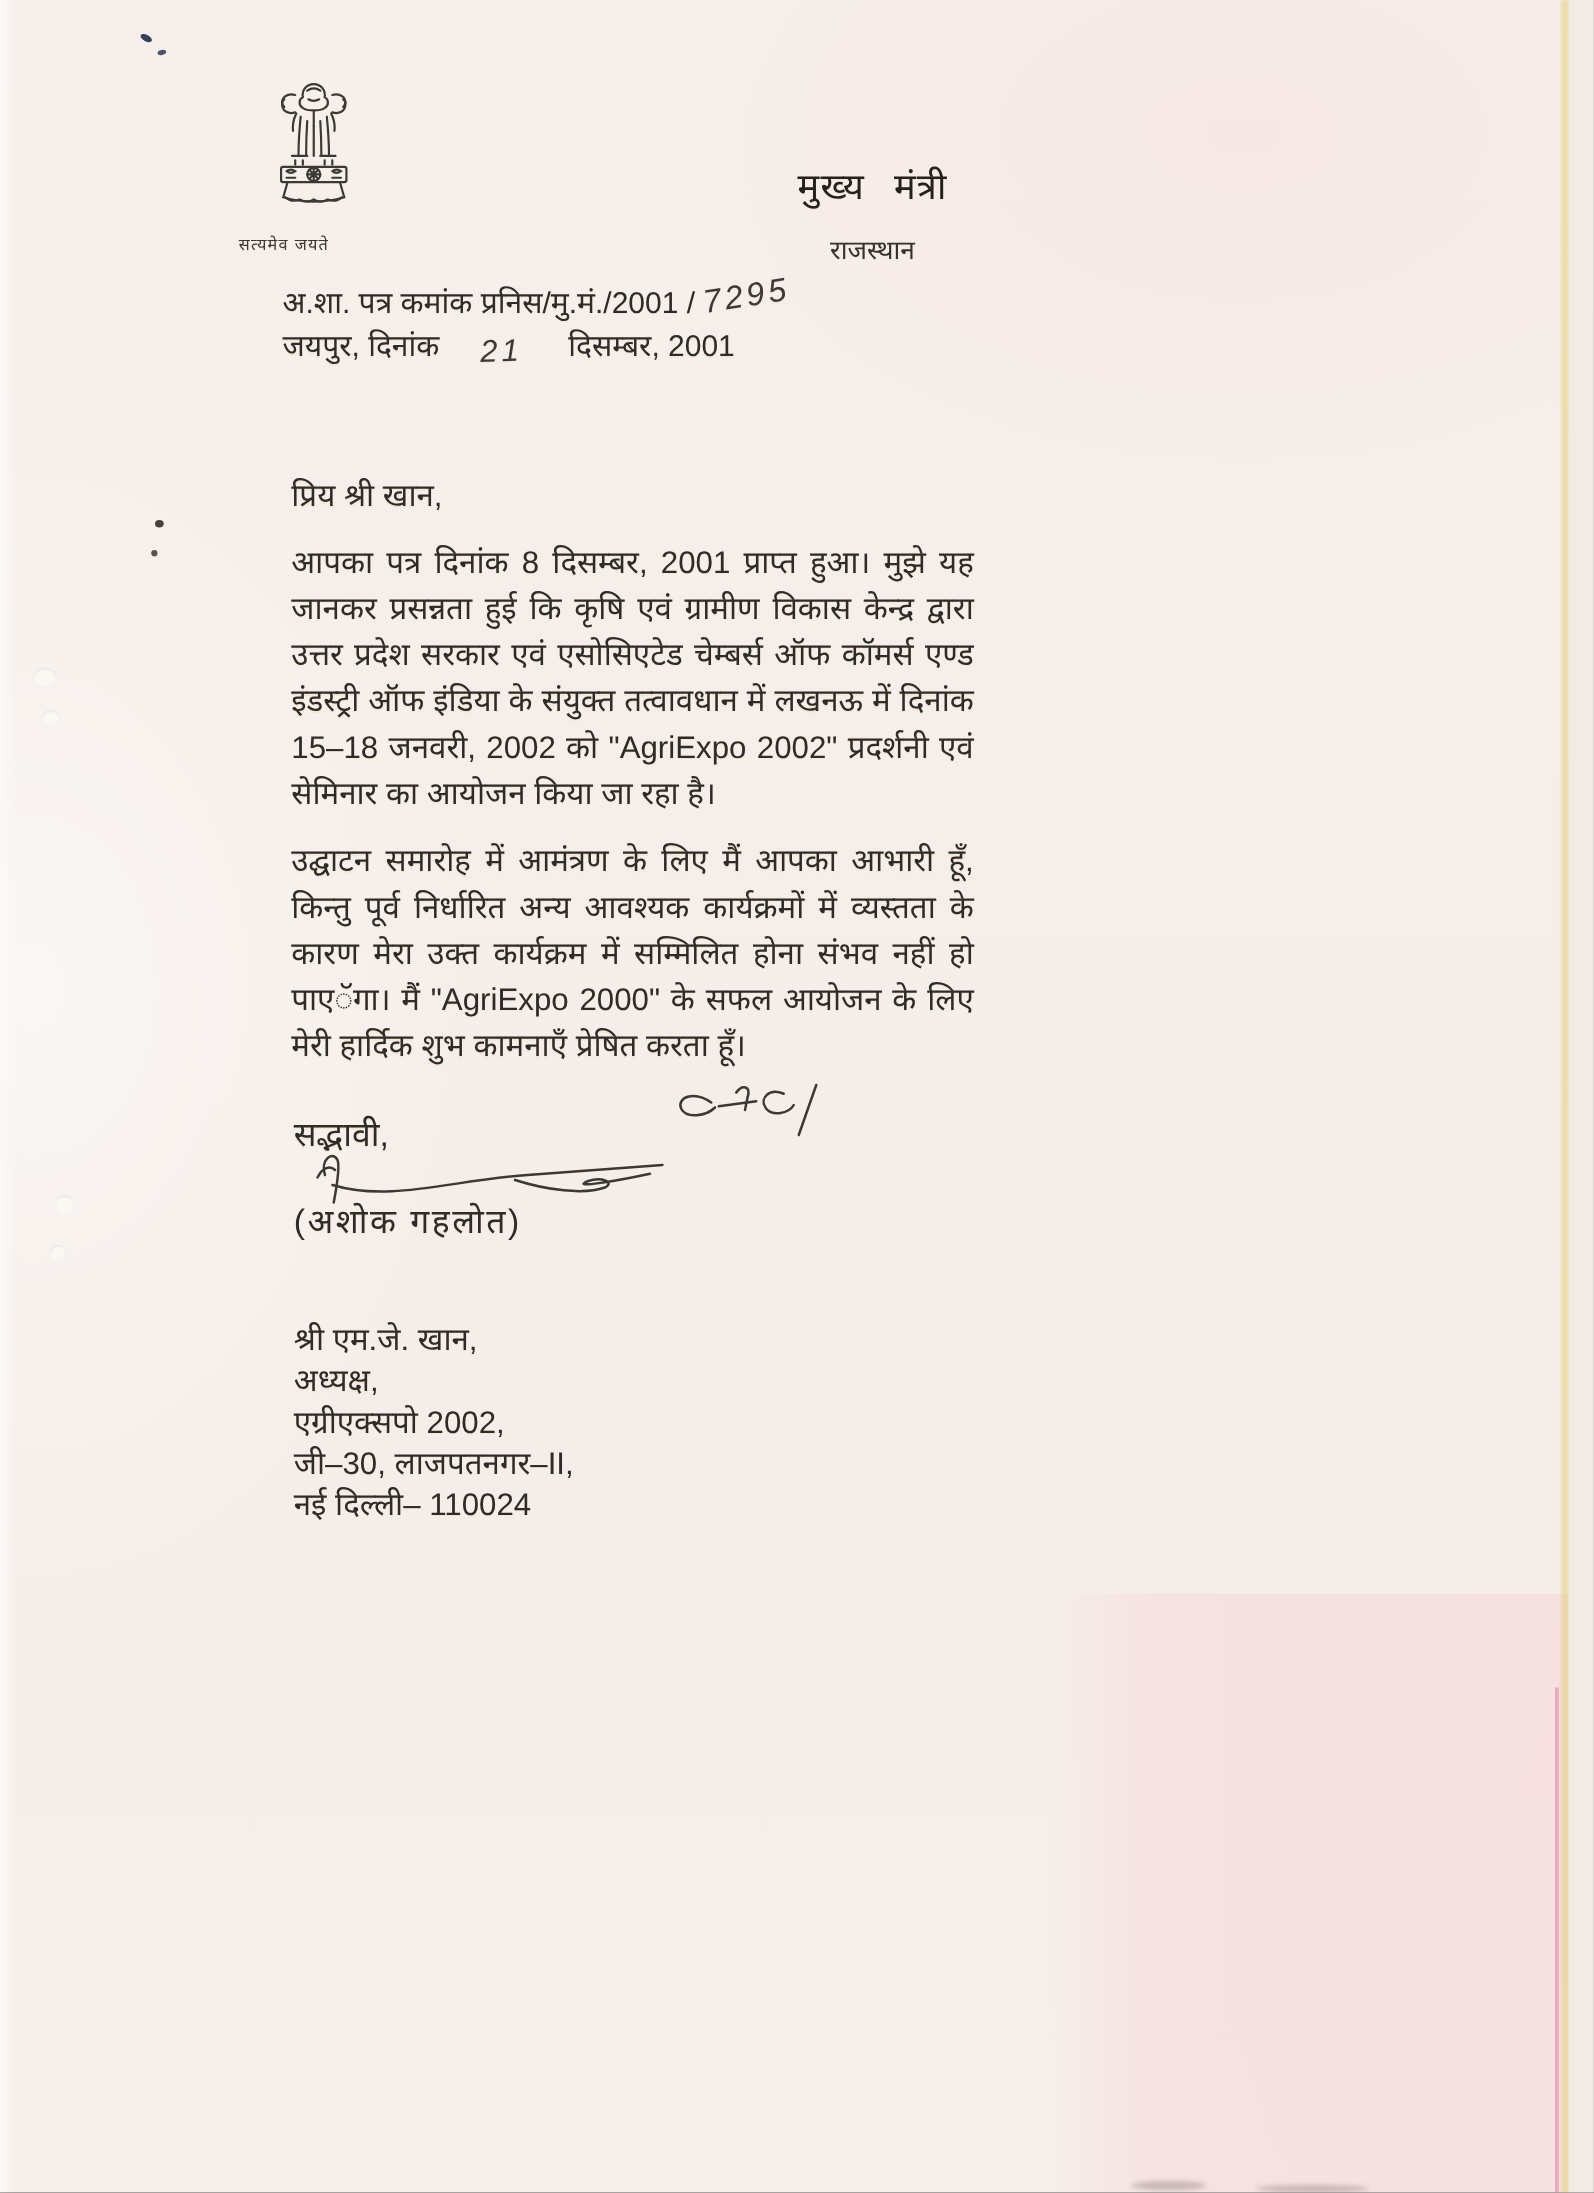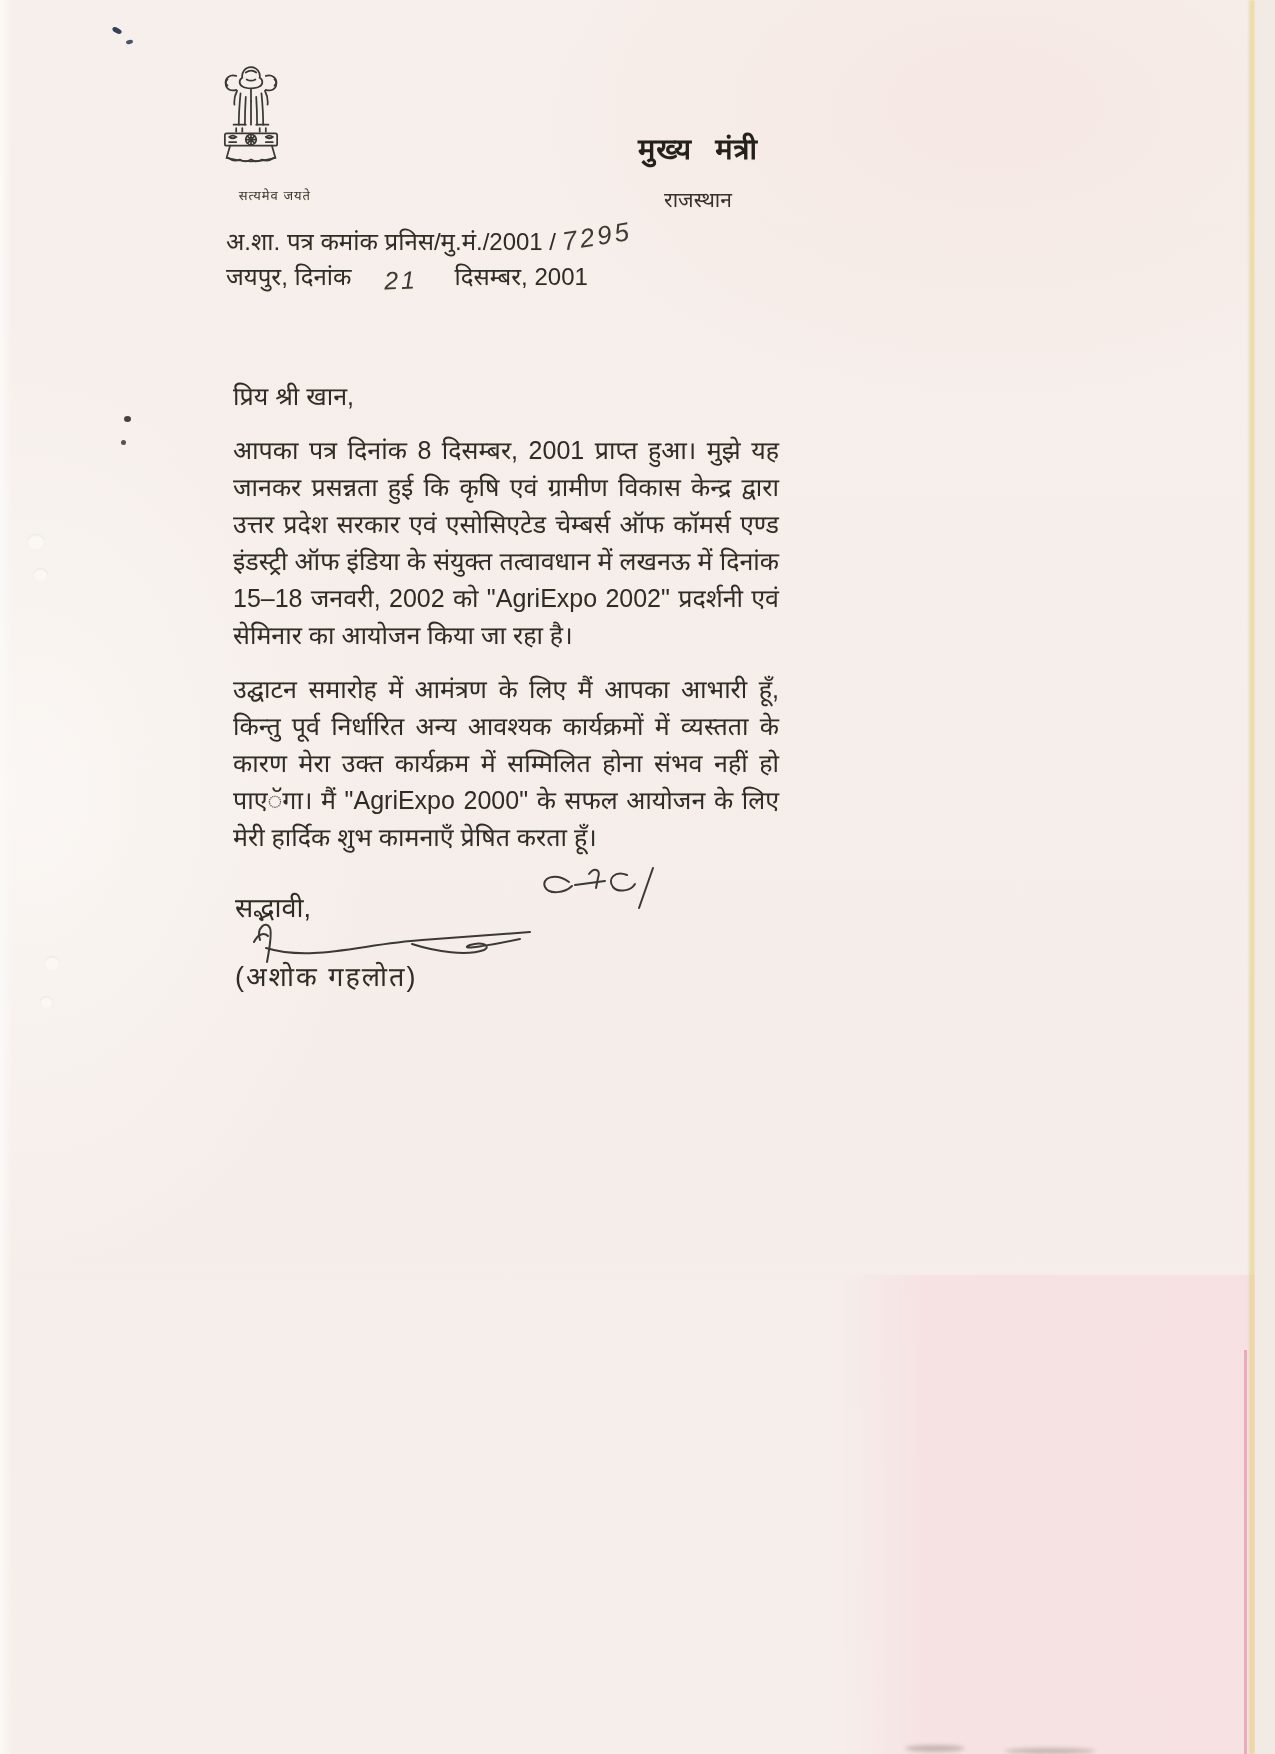--- a/index.html
+++ b/index.html
@@ -11,23 +11,23 @@
       radial-gradient(ellipse 700px 420px at 78% 6%, rgba(246,226,222,.55), rgba(246,226,222,0) 70%),
       radial-gradient(ellipse 500px 700px at 2% 45%, rgba(252,249,246,.8), rgba(252,249,246,0) 70%),
       linear-gradient(#f6efeb,#f5ede9 60%,#f6eeea);
     font-family:"Liberation Sans","DejaVu Sans",sans-serif;
     color:#2e2c29;
     overflow:hidden;
   }
   .ink{color:#2e2c29;text-shadow:0 1px 0 rgba(235,180,60,.12);}
   
   .emblem{position:absolute;left:207px;top:62px;width:88px;height:122px;}
-  .emblem-caption{position:absolute;left:191px;top:186px;width:120px;font-size:13px;letter-spacing:1px;color:#3a3834;text-align:right;}
+  .emblem-caption{position:absolute;left:191px;top:186px;width:120px;font-size:13px;letter-spacing:1px;color:#3a3834;}
   .office{position:absolute;left:598px;top:128px;width:200px;text-align:center;}
-  .office-title{font-size:29px;font-weight:bold;word-spacing:14px;letter-spacing:1px;color:#23211e;}
+  .office-title{font-size:29px;font-weight:normal;word-spacing:14px;letter-spacing:1px;color:#23211e;}
   .office-sub{font-size:21px;margin-top:18px;color:#34322e;}
   
   .refline{position:absolute;left:226px;top:224px;font-size:24px;white-space:nowrap;}
   .dateline{position:absolute;left:226px;top:259px;font-size:24px;white-space:nowrap;}
   .hand{display:inline-block;font-style:italic;color:#3c3a36;transform:rotate(-7deg);letter-spacing:3px;font-size:26px;}
   .hand-num{transform:rotate(-9deg) translateY(-5px);}
   .hand-day{transform:rotate(-2deg) translateY(4px);margin:0 30px 0 26px;font-size:25px;}
   
   .salutation{position:absolute;left:233px;top:378px;font-size:25px;}
   .para{position:absolute;left:233px;width:546px;font-size:25px;line-height:37px;text-align:justify;}
@@ -148,14 +148,21 @@
       <g class="st" stroke-width="2">
         <path d="M8,22 C4,10 14,2 18,10 C20,15 18,28 15,44"></path>
         <path d="M2,24 C6,16 12,14 16,18"></path>
         <path d="M14,30 C60,44 110,26 170,22 C210,19 250,16 278,14"></path>
         <path d="M160,26 C185,34 215,38 232,32 C240,28 230,23 218,27 C204,33 240,27 268,21"></path>
       </g>
     </svg>
   </div>
   <div class="signatory ink">(अशोक गहलोत)</div>
 
+  <div class="recipient">
+    <div class="ink">श्री एम.जे. खान,</div>
+    <div class="ink">अध्यक्ष,</div>
+    <div class="ink">एग्रीएक्सपो 2002,</div>
+    <div class="ink">जी–30, लाजपतनगर–II,</div>
+    <div class="ink">नई दिल्ली– 110024</div>
+  </div>
 
 </div>
 
 </body></html>

